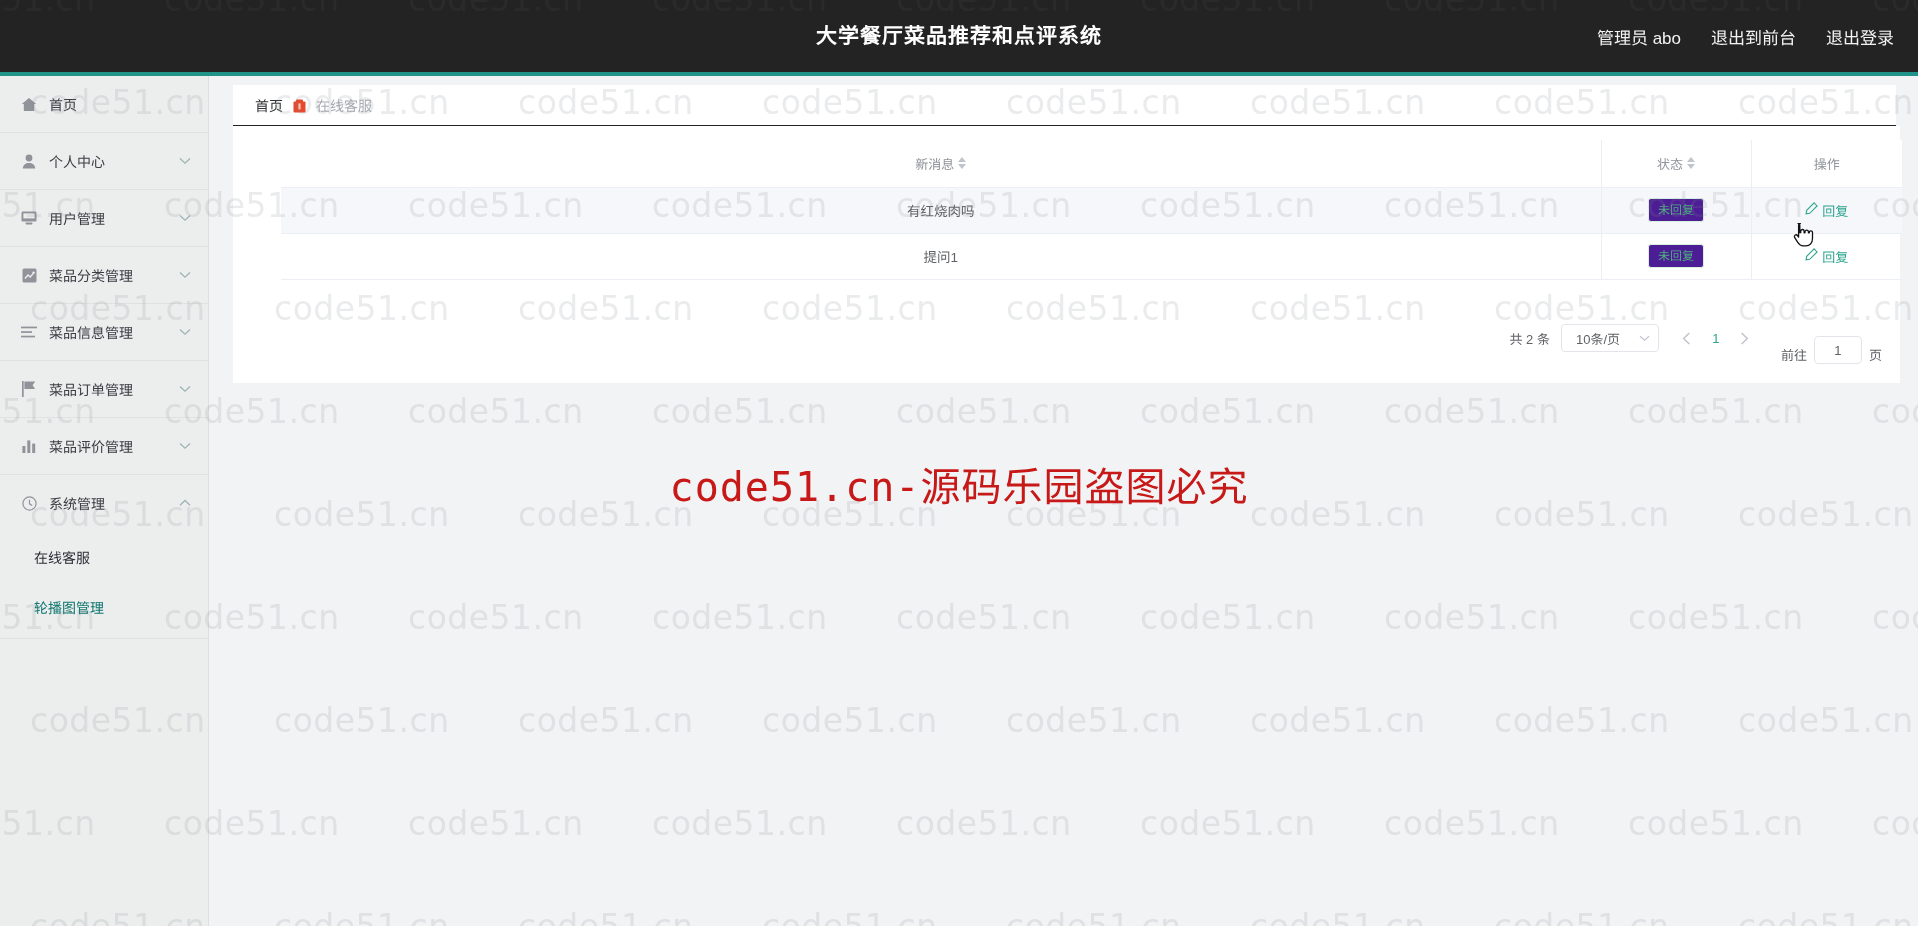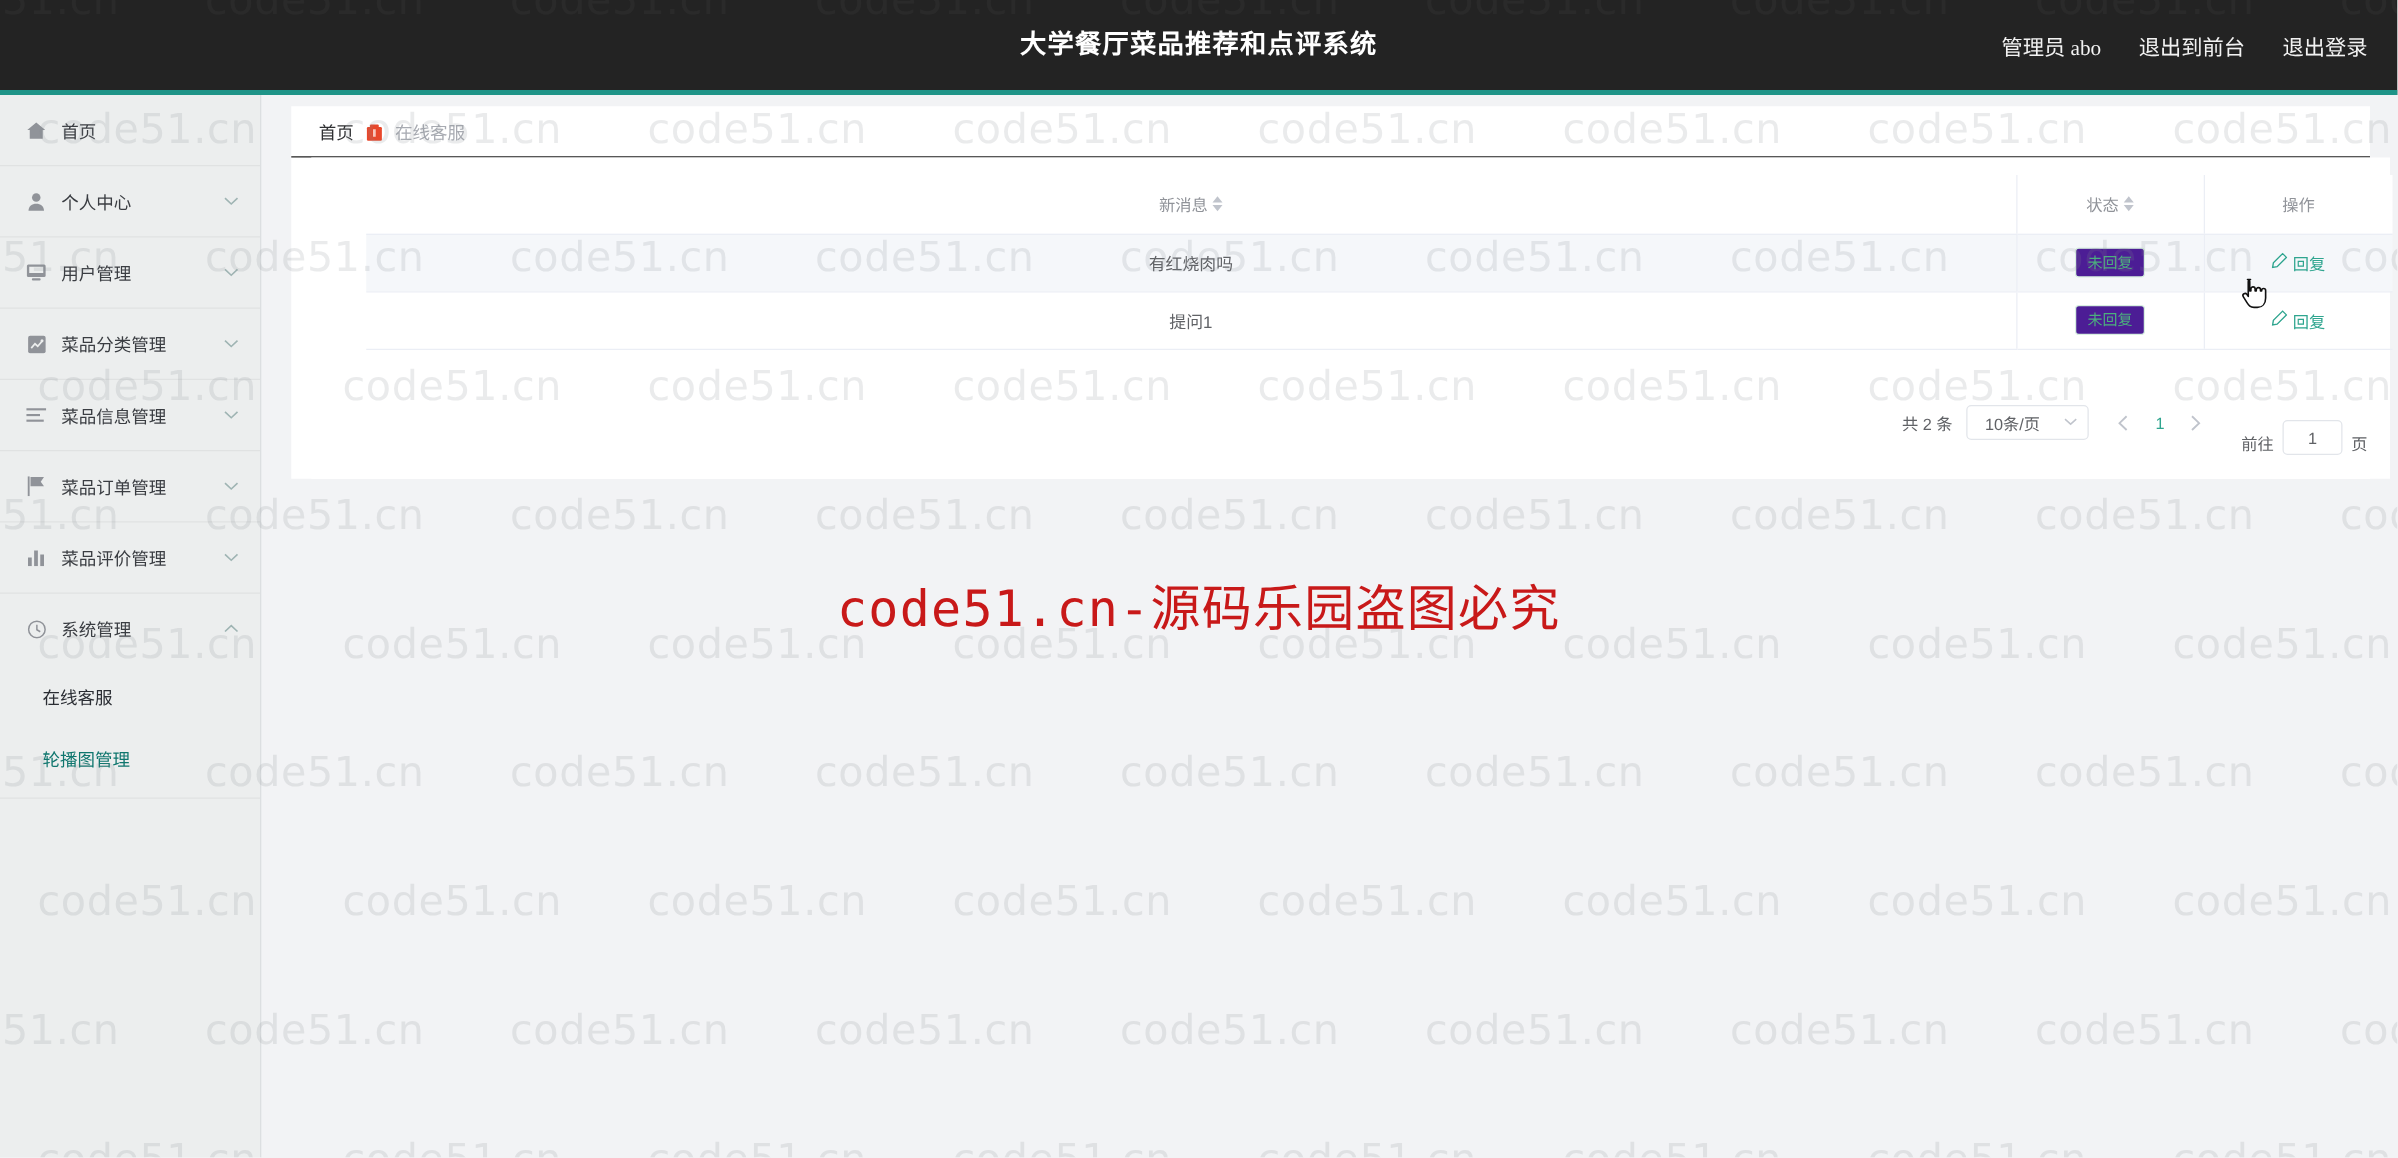--- a/index.html
+++ b/index.html
@@ -50,21 +50,21 @@
     z-index: 30;
   }
   .topbar .title {
     position: absolute; left: 0; top: 0; width: 1918px; height: 72px;
     line-height: 72px; text-align: center;
     color: #ffffff; font-size: 21px; font-weight: bold;
     letter-spacing: 1px;
   }
   .topbar .right {
     position: absolute; right: 24px; top: 0; height: 72px;
-    display: flex; align-items: center; gap: 30px; font-family: Liberation Serif, serif;
+    display: flex; align-items: center; gap: 30px;
   }
   .topbar .right span {
     color: #f2f2f2; font-size: 17px; cursor: pointer; white-space: nowrap;
   }
 
   
   .sidebar {
     position: absolute; top: 76px; left: 0; width: 209px; height: 850px;
     background: #eceeee;
     border-right: 1px solid #dcdfe1;
@@ -125,21 +125,21 @@
     font-size: 14px;
   }
   .crumb .c1 { color: #303133; }
   .crumb .c-sep {
     display: inline-block; width: 13px; height: 14px;
     margin: 0 10px; position: relative; top: 1px;
   }
   .crumb .c2 { color: #a8abb2; }
 
   .table-wrap {
-    position: absolute; top: 41px; left: 16px;
+    position: absolute; top: 41px; left: 4px;
     width: 1663px; height: 257px;
     background: #ffffff;
   }
   table.dt {
     position: absolute; top: 14px; left: 44px;
     width: 1621px;
     border-collapse: collapse;
     table-layout: fixed;
   }
   table.dt col.c-msg   { width: 1320px; }

